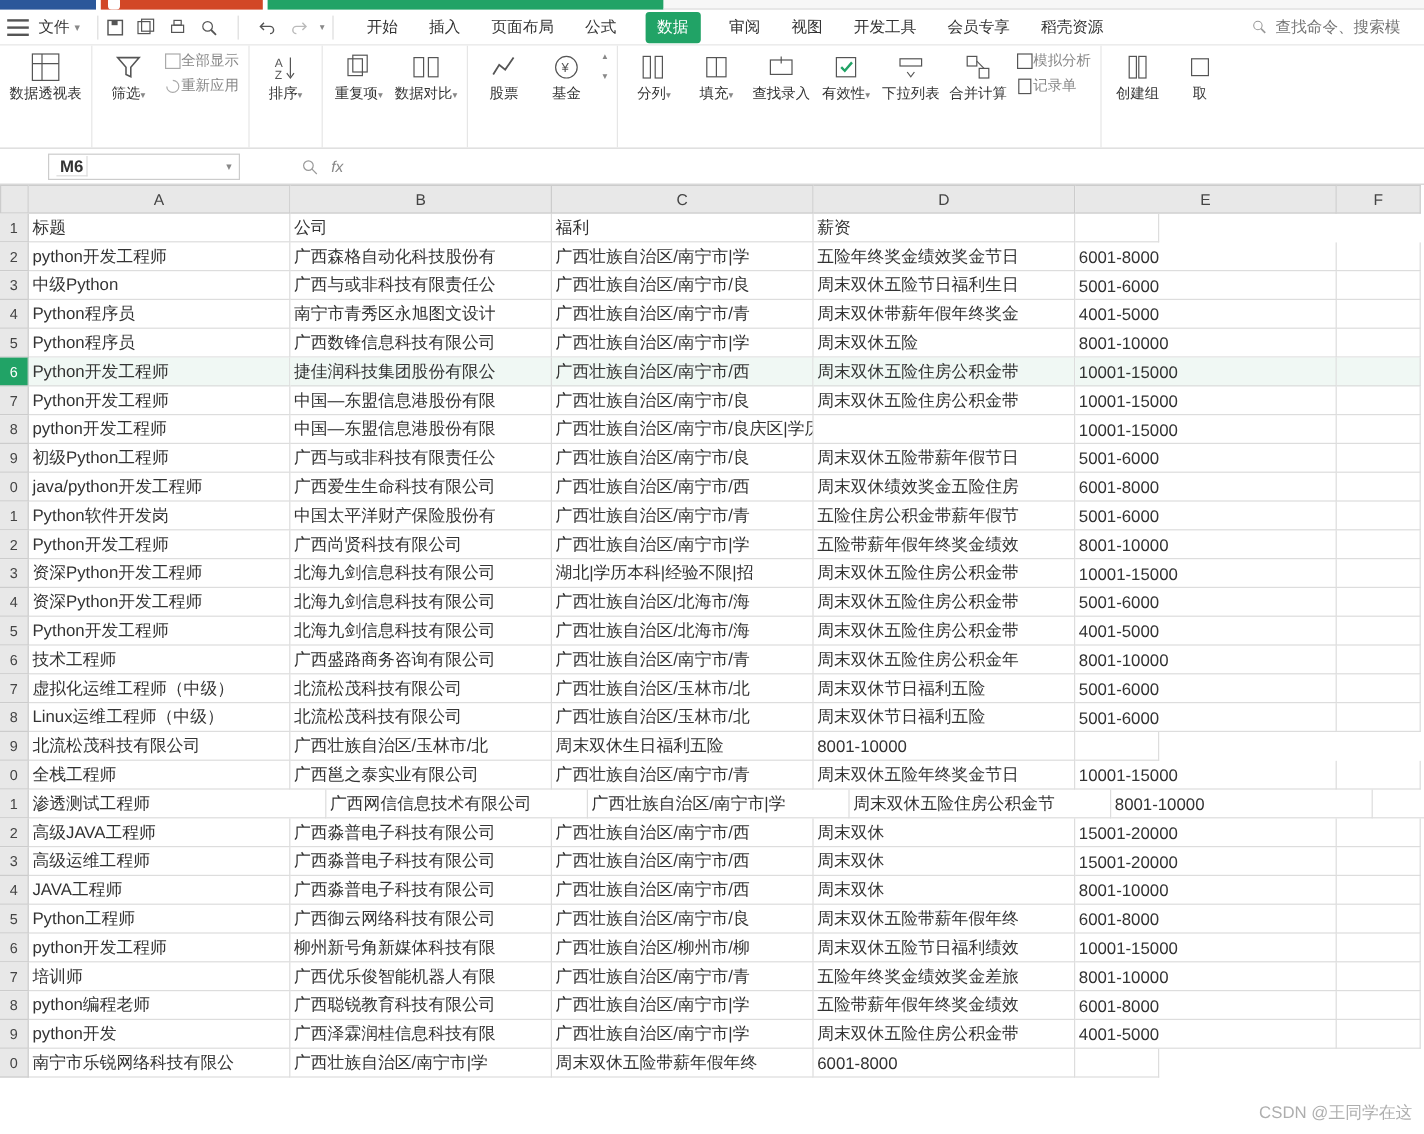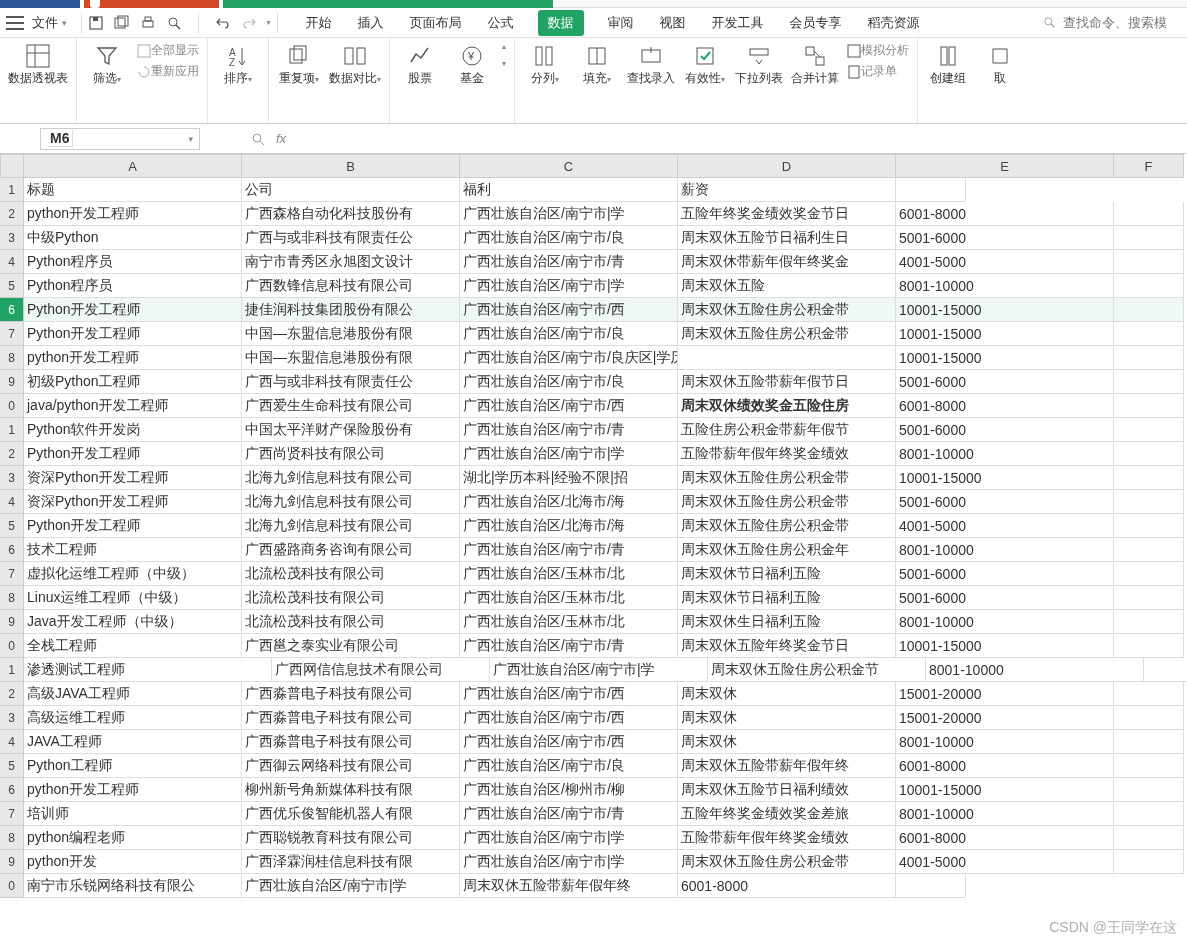--- a/index.html
+++ b/index.html
@@ -457,21 +457,21 @@
         <div class="cell" style="width: 218px;">广西与或非科技有限责任公</div>
         <div class="cell" style="width: 218px;">广西壮族自治区/南宁市/良</div>
         <div class="cell" style="width: 218px;">周末双休五险带薪年假节日</div>
         <div class="cell" style="width: 218px;">5001-6000</div>
         <div class="cell" style="width: 70px;"></div>
       </div>
       <div class="cell-row">
         <div class="cell" style="width: 218px;">java/python开发工程师</div>
         <div class="cell" style="width: 218px;">广西爱生生命科技有限公司</div>
         <div class="cell" style="width: 218px;">广西壮族自治区/南宁市/西</div>
-        <div class="cell" style="width: 218px; font-weight: bold;">周末双休绩效奖金五险住房</div>
+        <div class="cell" style="width: 218px;">周末双休绩效奖金五险住房</div>
         <div class="cell" style="width: 218px;">6001-8000</div>
         <div class="cell" style="width: 70px;"></div>
       </div>
       <div class="cell-row">
         <div class="cell" style="width: 218px;">Python软件开发岗</div>
         <div class="cell" style="width: 218px;">中国太平洋财产保险股份有</div>
         <div class="cell" style="width: 218px;">广西壮族自治区/南宁市/青</div>
         <div class="cell" style="width: 218px;">五险住房公积金带薪年假节</div>
         <div class="cell" style="width: 218px;">5001-6000</div>
         <div class="cell" style="width: 70px;"></div>
@@ -526,21 +526,20 @@
       </div>
       <div class="cell-row">
         <div class="cell" style="width: 218px;">Linux运维工程师（中级）</div>
         <div class="cell" style="width: 218px;">北流松茂科技有限公司</div>
         <div class="cell" style="width: 218px;">广西壮族自治区/玉林市/北</div>
         <div class="cell" style="width: 218px;">周末双休节日福利五险</div>
         <div class="cell" style="width: 218px;">5001-6000</div>
         <div class="cell" style="width: 70px;"></div>
       </div>
       <div class="cell-row">
-        <div class="cell" style="width: 218px;">Java开发工程师（中级）</div>
         <div class="cell" style="width: 218px;">北流松茂科技有限公司</div>
         <div class="cell" style="width: 218px;">广西壮族自治区/玉林市/北</div>
         <div class="cell" style="width: 218px;">周末双休生日福利五险</div>
         <div class="cell" style="width: 218px;">8001-10000</div>
         <div class="cell" style="width: 70px;"></div>
       </div>
       <div class="cell-row">
         <div class="cell" style="width: 218px;">全栈工程师</div>
         <div class="cell" style="width: 218px;">广西邕之泰实业有限公司</div>
         <div class="cell" style="width: 218px;">广西壮族自治区/南宁市/青</div>

